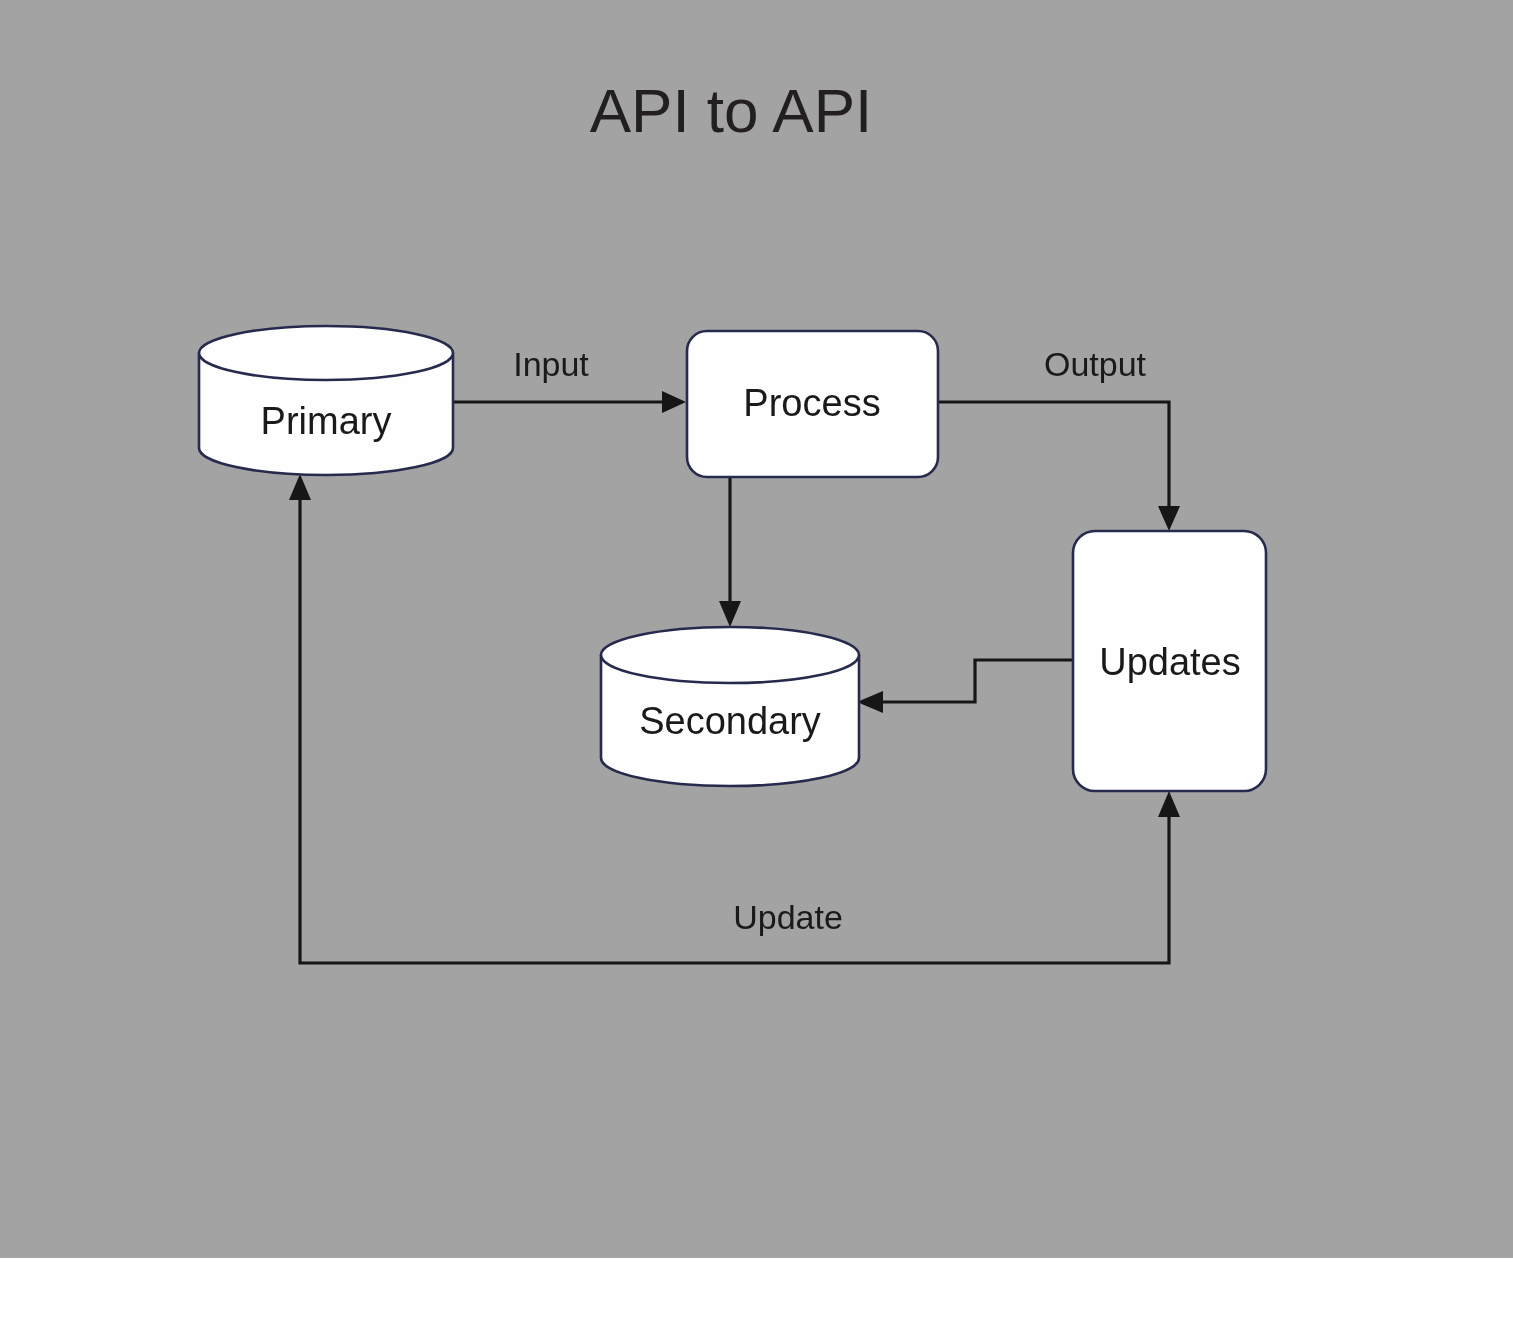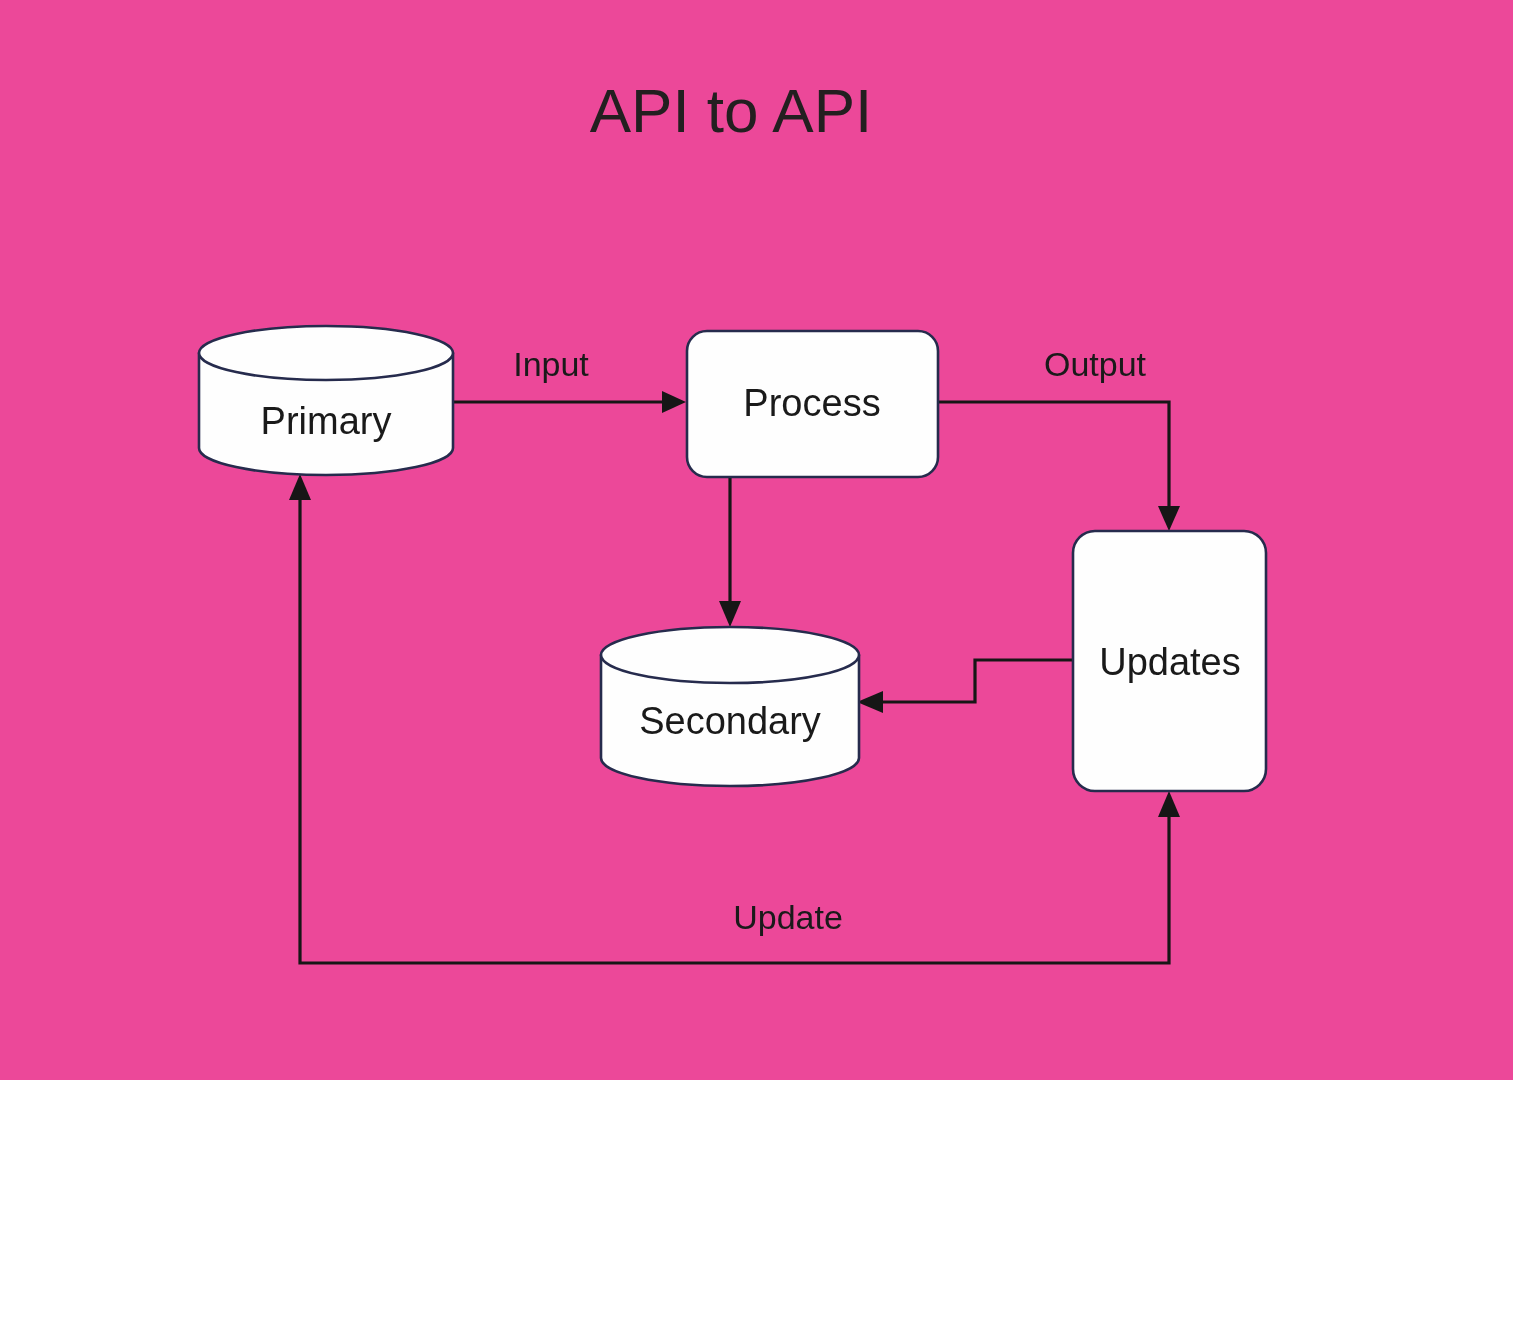--- a/index.html
+++ b/index.html
@@ -6,22 +6,22 @@
     margin: 0;
     padding: 0;
     background: #ffffff;
   }
   body {
     font-family: "Liberation Sans", sans-serif;
   }
   #canvas {
     position: relative;
     width: 1513px;
-    height: 1080px;
-    background: #ec4899;
+    height: 1258px;
+    background: #a3a3a3;
     overflow: hidden;
   }
   #diagram-svg {
     position: absolute;
     left: 0;
     top: 0;
     width: 1513px;
     height: 1323px;
   }
   .title-text {

